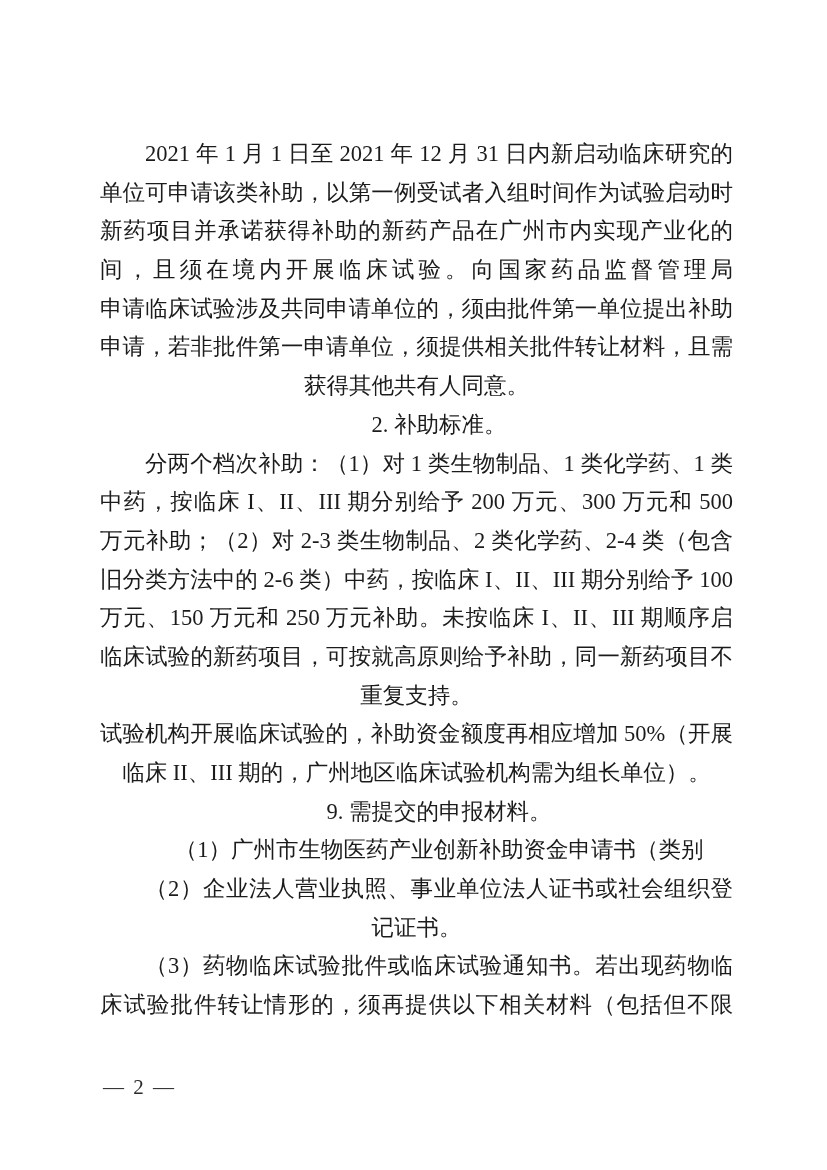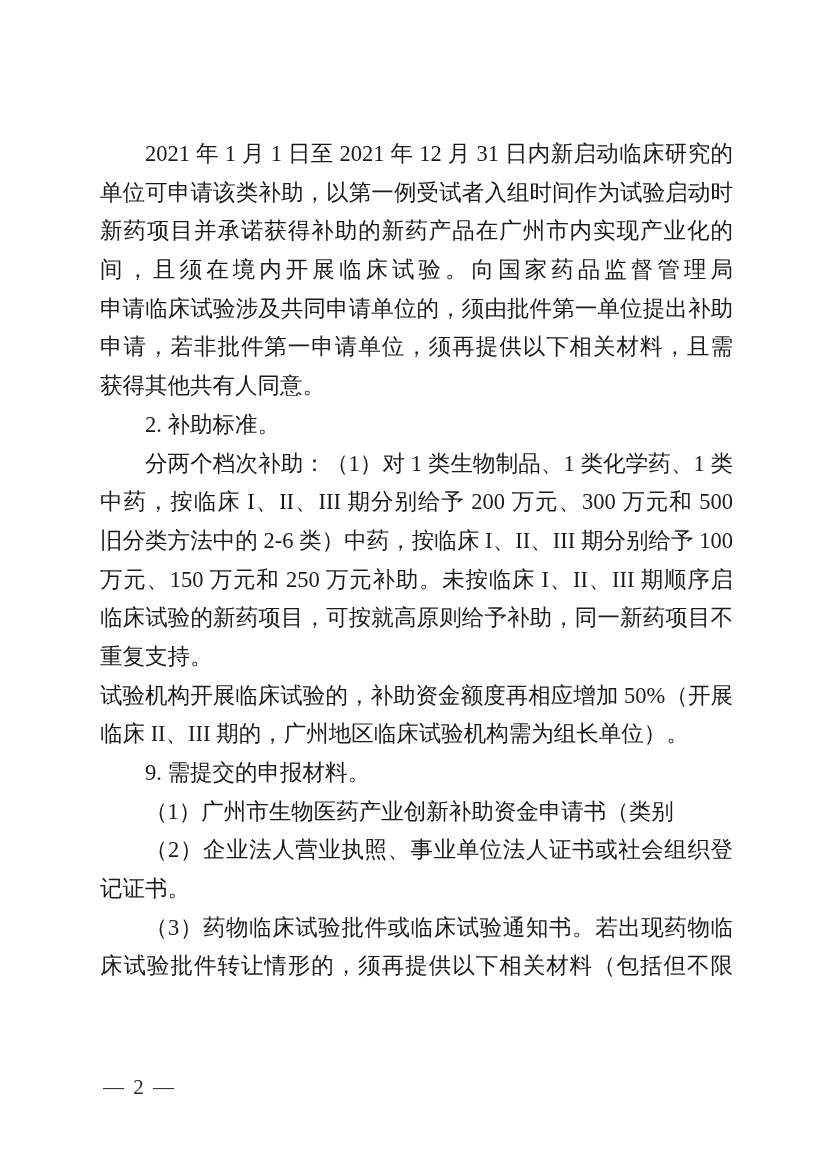--- a/index.html
+++ b/index.html
@@ -21,21 +21,21 @@
     left: 100px;
     top: 135px;
     width: 633px;
   }
   .line {
     font-size: 22.5px;
     line-height: 38.7px;
     height: 38.7px;
     white-space: normal;
     overflow: hidden;
-    text-align: left;
+    text-align: center;
   }
   .line.indent {
     text-indent: 45px;
   }
   .line.just {
     text-align: justify;
     text-align-last: justify;
     text-justify: inter-character;
   }
   .page-number {
@@ -51,25 +51,26 @@
 </head>
 <body>
 
 <div class="page">
   <div class="doc-body">
       <div class="line indent just">2021 年 1 月 1 日至 2021 年 12 月 31 日内新启动临床研究的</div>
       <div class="line just">单位可申请该类补助，以第一例受试者入组时间作为试验启动时</div>
       <div class="line just">新药项目并承诺获得补助的新药产品在广州市内实现产业化的</div>
       <div class="line just">间，且须在境内开展临床试验。向国家药品监督管理局（NMPA）</div>
       <div class="line just">申请临床试验涉及共同申请单位的，须由批件第一单位提出补助</div>
-      <div class="line just">申请，若非批件第一申请单位，须再提供以下相关材料，且需</div>
+      <div class="line just">申请，若非批件第一申请单位，须提供相关批件转让材料，且需</div>
       <div class="line">获得其他共有人同意。</div>
       <div class="line indent">2. 补助标准。</div>
       <div class="line indent just">分两个档次补助：（1）对 1 类生物制品、1 类化学药、1 类</div>
       <div class="line just">中药，按临床 I、II、III 期分别给予 200 万元、300 万元和 500</div>
+      <div class="line just">万元补助；（2）对 2-3 类生物制品、2 类化学药、2-4 类（包含</div>
       <div class="line just">旧分类方法中的 2-6 类）中药，按临床 I、II、III 期分别给予 100</div>
       <div class="line just">万元、150 万元和 250 万元补助。未按临床 I、II、III 期顺序启动</div>
       <div class="line just">临床试验的新药项目，可按就高原则给予补助，同一新药项目不</div>
       <div class="line">重复支持。</div>
       <div class="line just">试验机构开展临床试验的，补助资金额度再相应增加 50%（开展</div>
       <div class="line">临床 II、III 期的，广州地区临床试验机构需为组长单位）。</div>
       <div class="line indent">9. 需提交的申报材料。</div>
       <div class="line indent">（1）广州市生物医药产业创新补助资金申请书（类别一）。</div>
       <div class="line indent just">（2）企业法人营业执照、事业单位法人证书或社会组织登</div>
       <div class="line">记证书。</div>

